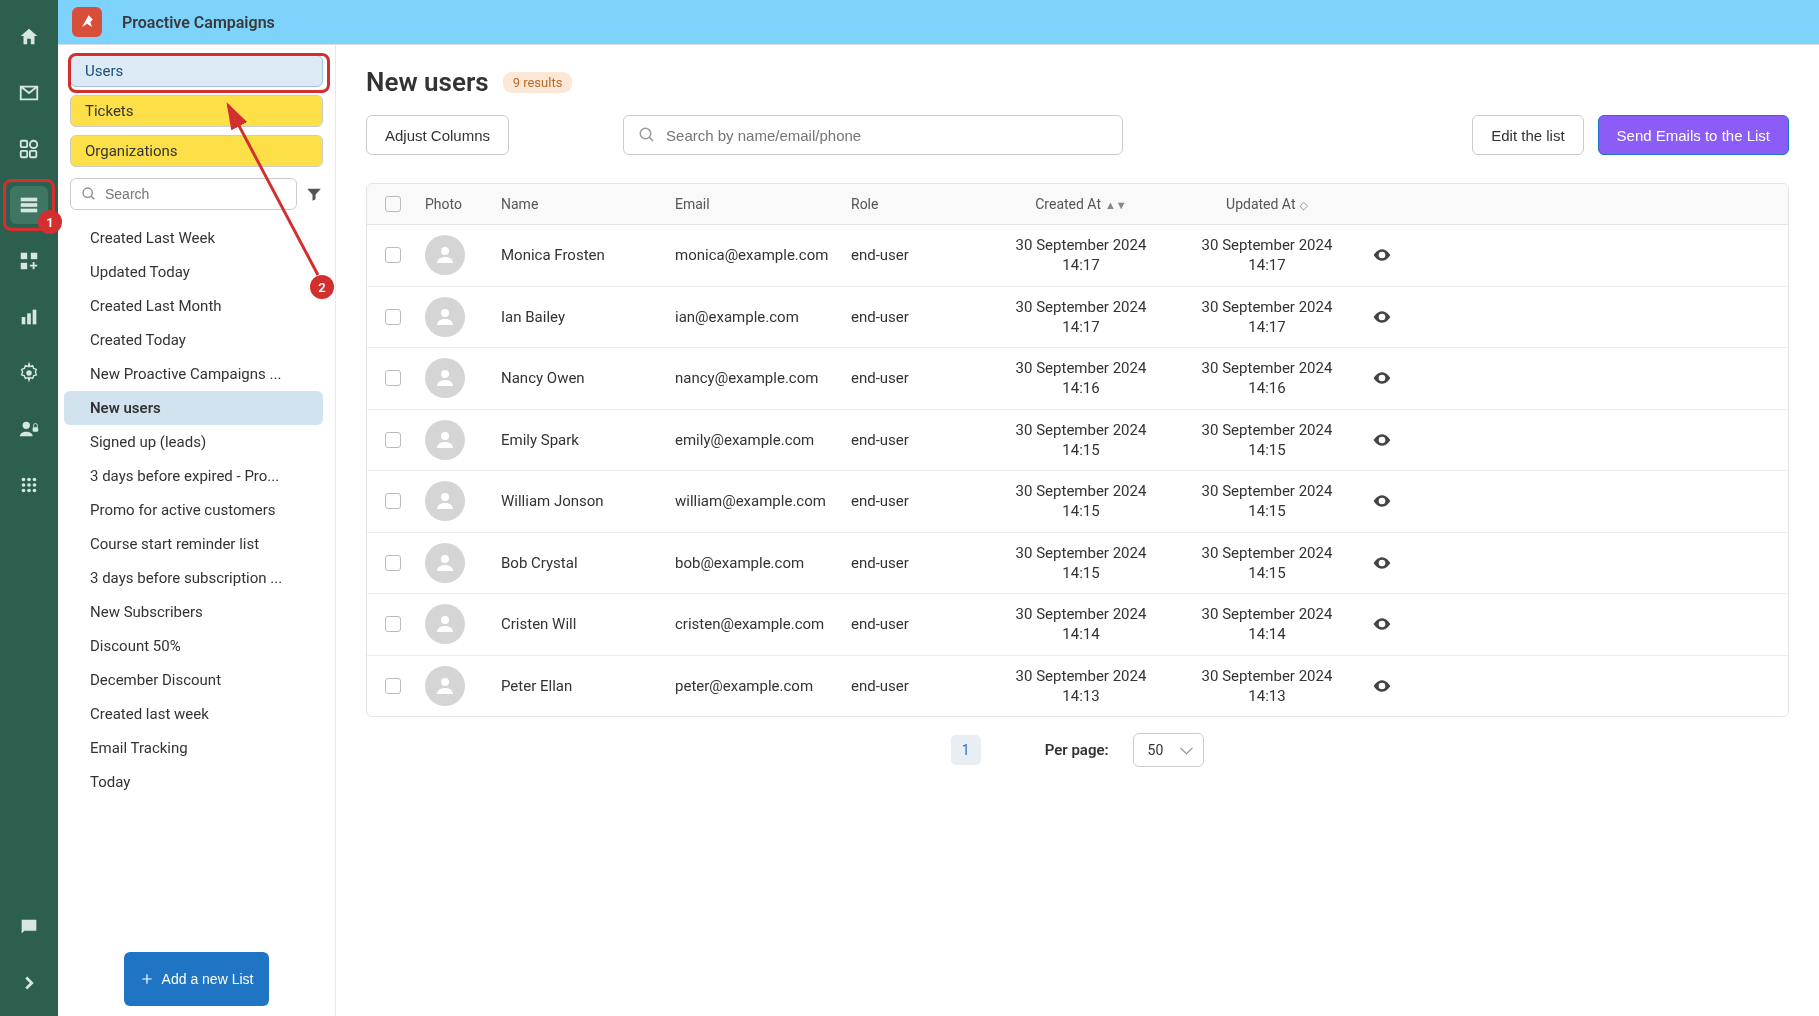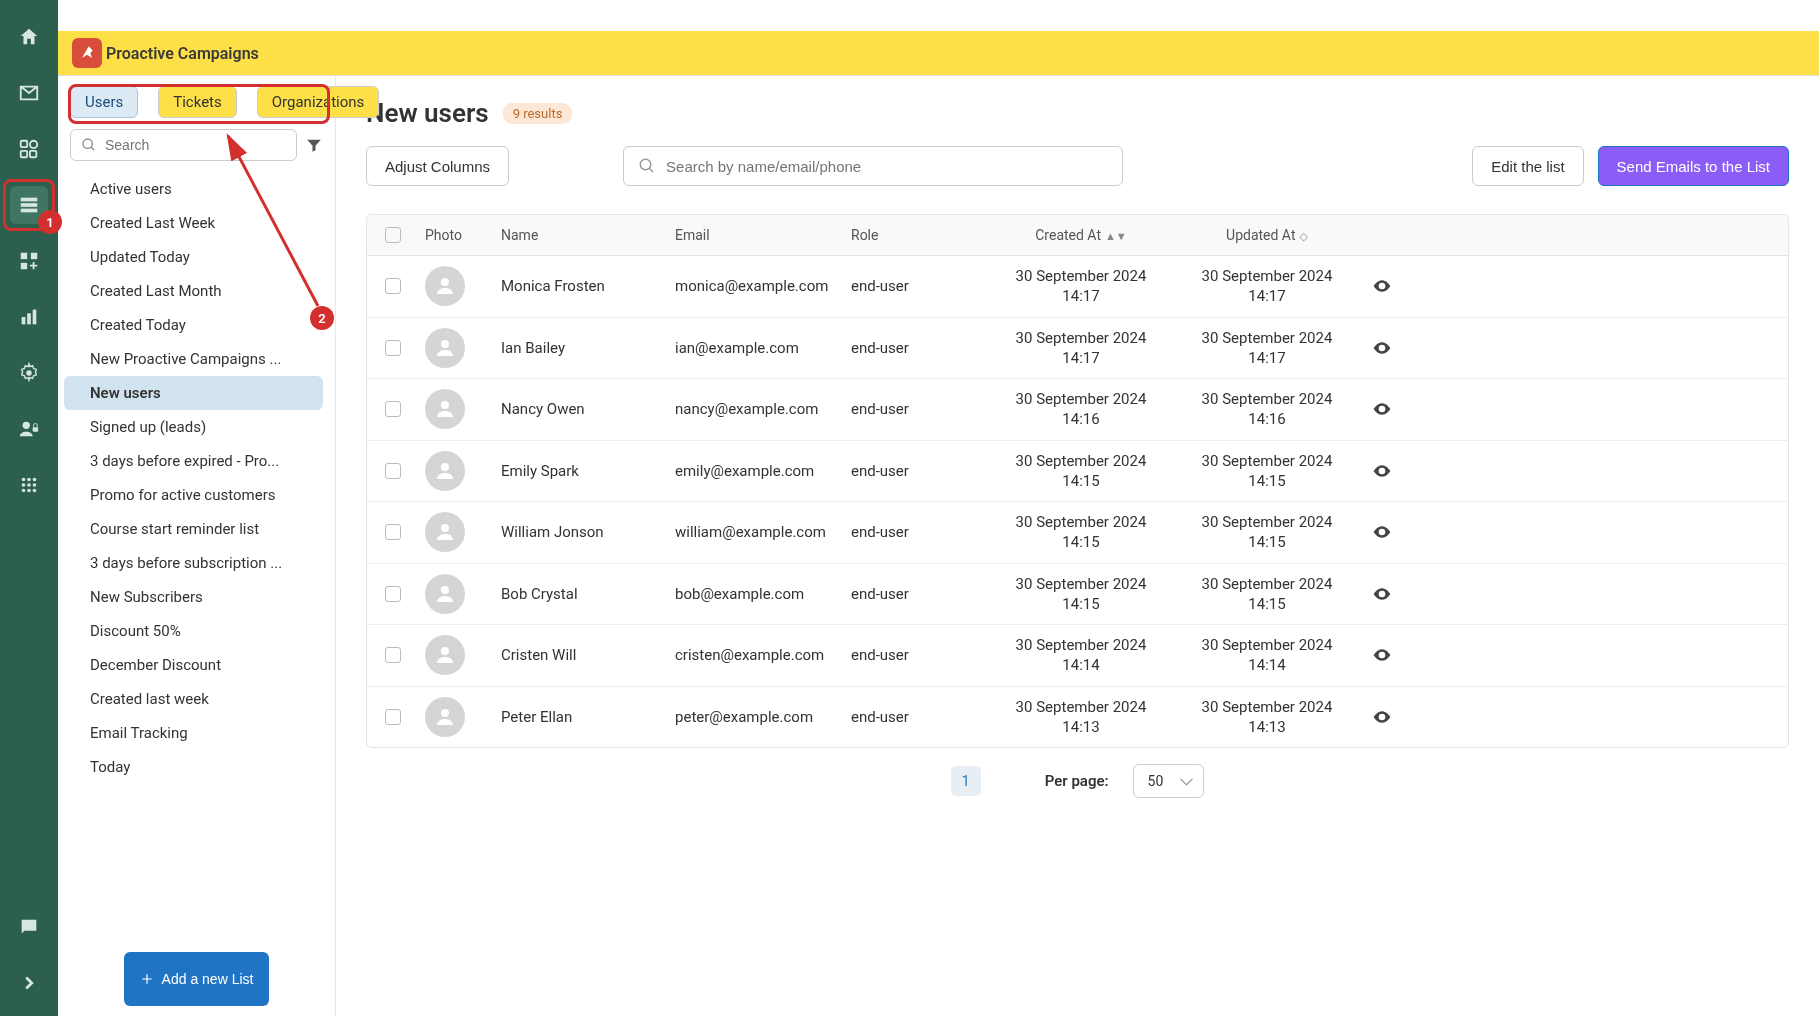--- a/index.html
+++ b/index.html
@@ -9,32 +9,32 @@
 
 .rail { width: 58px; background: #2d5f4e; display: flex; flex-direction: column; align-items: center; padding-top: 18px; gap: 18px; position: relative; }
 .rail-icon { width: 38px; height: 38px; display: flex; align-items: center; justify-content: center; color: #d6e7e1; cursor: pointer; border-radius: 6px; }
 .rail-icon.selected { background: #3f7562; }
 .rail-highlight { position: absolute; border: 3px solid #d32f2f; border-radius: 8px; width: 52px; height: 52px; pointer-events: none; }
 .rail-bottom { margin-top: auto; margin-bottom: 14px; display: flex; flex-direction: column; gap: 18px; align-items: center; }
 .rail-badge { position: absolute; background: #d32f2f; color: #fff; width: 24px; height: 24px; border-radius: 50%; display: flex; align-items: center; justify-content: center; font-size: 13px; font-weight: 600; }
 
 
 .content { flex: 1; display: flex; flex-direction: column; }
-.header { height: 45px; background: #fde047; border-bottom: 1px solid #ddd; display: flex; align-items: center; padding: 0 14px; gap: 4px; margin-top: 31px; }
+.header { height: 45px; background: #7dd3fc; border-bottom: 1px solid #ddd; display: flex; align-items: center; padding: 0 14px; gap: 20px; }
 .logo { width: 30px; height: 30px; background: #d94e3a; border-radius: 6px; display: flex; align-items: center; justify-content: center; }
 .logo svg { width: 20px; height: 20px; }
 .header-title { font-size: 16px; font-weight: 600; color: #3a3a3a; }
 
 
 .body { flex: 1; display: flex; overflow: hidden; }
 
 
 .sidebar { width: 278px; border-right: 1px solid #e8e8e8; display: flex; flex-direction: column; padding: 10px 0 10px 0; position: relative; }
 .tabs-highlight { position: absolute; border: 3px solid #d32f2f; border-radius: 8px; top: 8px; left: 10px; width: 262px; height: 40px; pointer-events: none; z-index: 5; }
-.tabs { display: flex; gap: 20px; padding: 0 12px; margin-bottom: 10px; }
+.tabs { display: flex; gap: 8px; padding: 0 12px; margin-bottom: 10px; flex-direction: column; }
 .tab { border: 1px solid #ccc; border-radius: 6px; padding: 6px 14px; font-size: 15px; cursor: pointer; background: #fde047; color: #333; }
 .tab.active { background: #dceaf6; border-color: #a7c4de; color: #1a4d7a; }
 .search-row { display: flex; gap: 8px; padding: 0 12px; margin-bottom: 10px; align-items: center; }
 .search-box { flex: 1; border: 1px solid #ccc; border-radius: 6px; padding: 7px 10px; display: flex; align-items: center; gap: 8px; }
 .search-box input { border: none; outline: none; flex: 1; font-size: 14px; }
 .filter-btn { width: 34px; height: 34px; display: flex; align-items: center; justify-content: center; color: #555; cursor: pointer; }
 .list-wrap { flex: 1; overflow-y: auto; padding: 0 6px 0 0; }
 .list-wrap::-webkit-scrollbar { width: 14px; }
 .list-wrap::-webkit-scrollbar-track { background: #f1f1f1; }
 .list-wrap::-webkit-scrollbar-thumb { background: #b8b8b8; border-radius: 2px; }
@@ -219,21 +219,20 @@
             <input type="text" placeholder="Search" style="">
           </div>
           <div class="filter-btn">
             <svg width="18" height="18" viewBox="0 0 24 24" fill="currentColor">
                 <path d="M3 5h18l-7 8v6l-4 2v-8z"></path>
               </svg>
           </div>
         </div>
 
         <div class="list-wrap" id="lists-container">
-            <div class="list-item">Active users</div>
             <div class="list-item">Created Last Week</div>
             <div class="list-item">Updated Today</div>
             <div class="list-item">Created Last Month</div>
             <div class="list-item">Created Today</div>
             <div class="list-item">New Proactive Campaigns ...</div>
             <div class="list-item selected">New users</div>
             <div class="list-item">Signed up (leads)</div>
             <div class="list-item">3 days before expired - Pro...</div>
             <div class="list-item">Promo for active customers</div>
             <div class="list-item">Course start reminder list</div>

